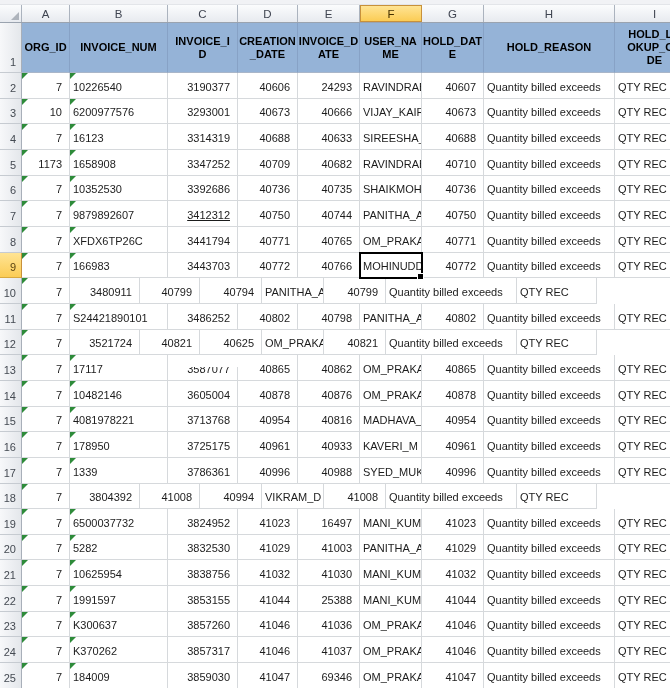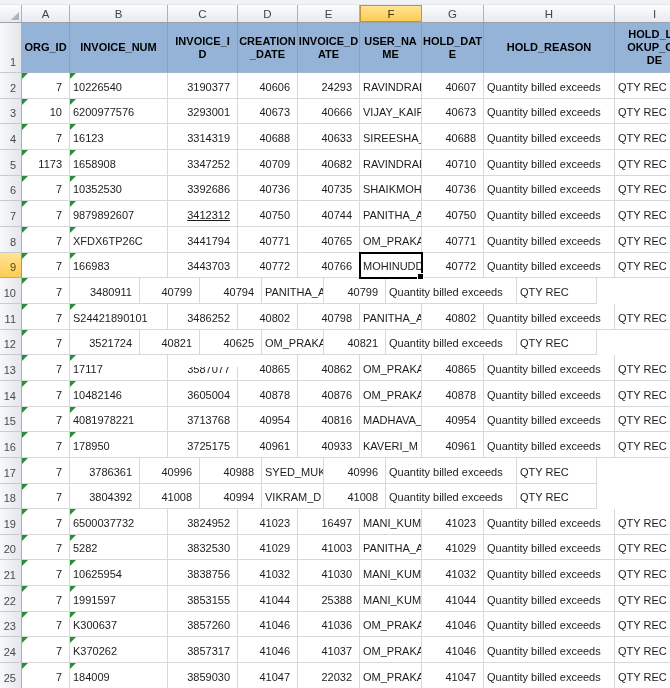--- a/index.html
+++ b/index.html
@@ -673,20 +673,24 @@
         <div class="cell al" style="width: 80px;">
           <div class="txt">QTY REC</div>
         </div>
       </div>
       <div class="row r">
         <div class="rownum">17</div>
         <div class="cell ar" style="width: 48px;">
           <div class="txt">7</div>
           <div class="tri"></div>
         </div>
+        <div class="cell al" style="width: 98px;">
+          <div class="txt">1339</div>
+          <div class="tri"></div>
+        </div>
         <div class="cell ar" style="width: 70px;">
           <div class="txt">3786361</div>
         </div>
         <div class="cell ar" style="width: 60px;">
           <div class="txt">40996</div>
         </div>
         <div class="cell ar" style="width: 62px;">
           <div class="txt">40988</div>
         </div>
         <div class="cell al" style="width: 62px;">
@@ -932,21 +936,21 @@
           <div class="txt">184009</div>
           <div class="tri"></div>
         </div>
         <div class="cell ar" style="width: 70px;">
           <div class="txt">3859030</div>
         </div>
         <div class="cell ar" style="width: 60px;">
           <div class="txt">41047</div>
         </div>
         <div class="cell ar" style="width: 62px;">
-          <div class="txt">22032</div>
+          <div class="txt">69346</div>
         </div>
         <div class="cell al" style="width: 62px;">
           <div class="txt">OM_PRAKA</div>
         </div>
         <div class="cell ar" style="width: 62px;">
           <div class="txt">41047</div>
         </div>
         <div class="cell al" style="width: 131px;">
           <div class="txt">Quantity billed exceeds</div>
         </div>

